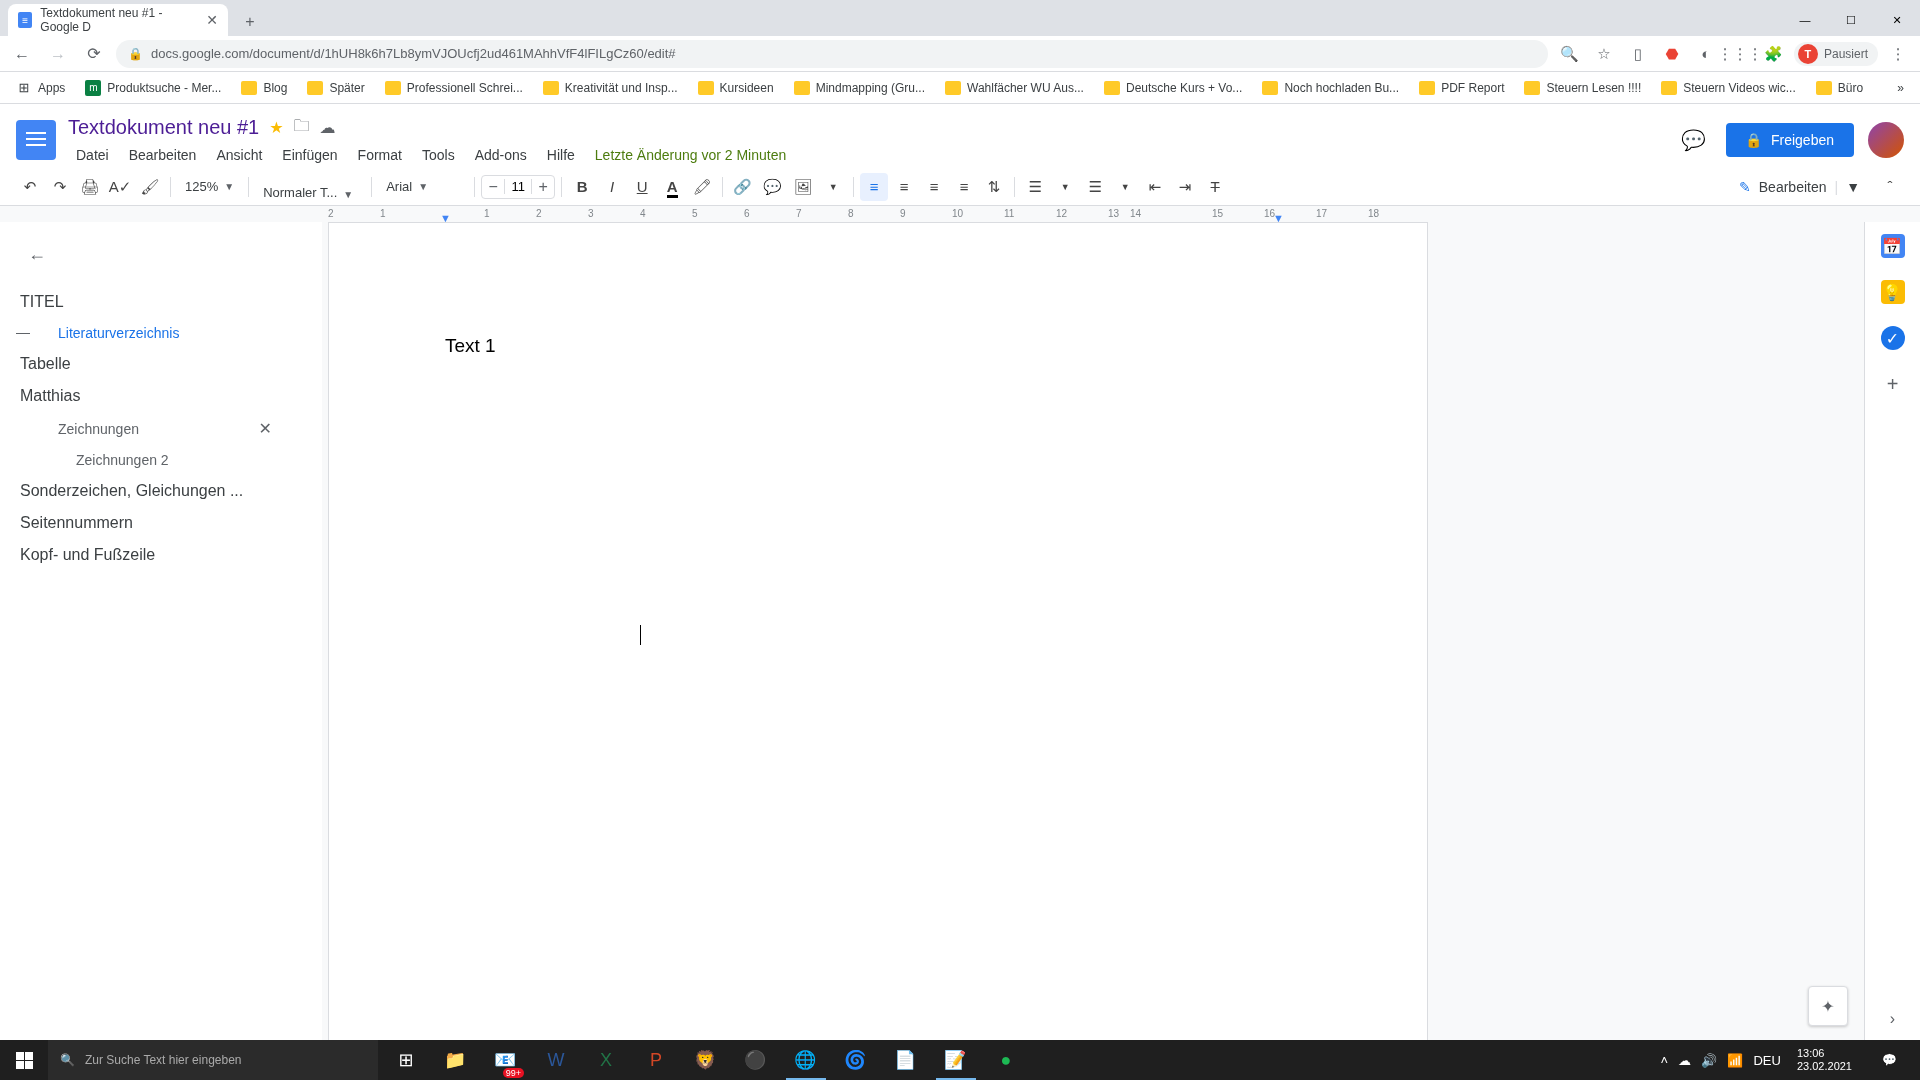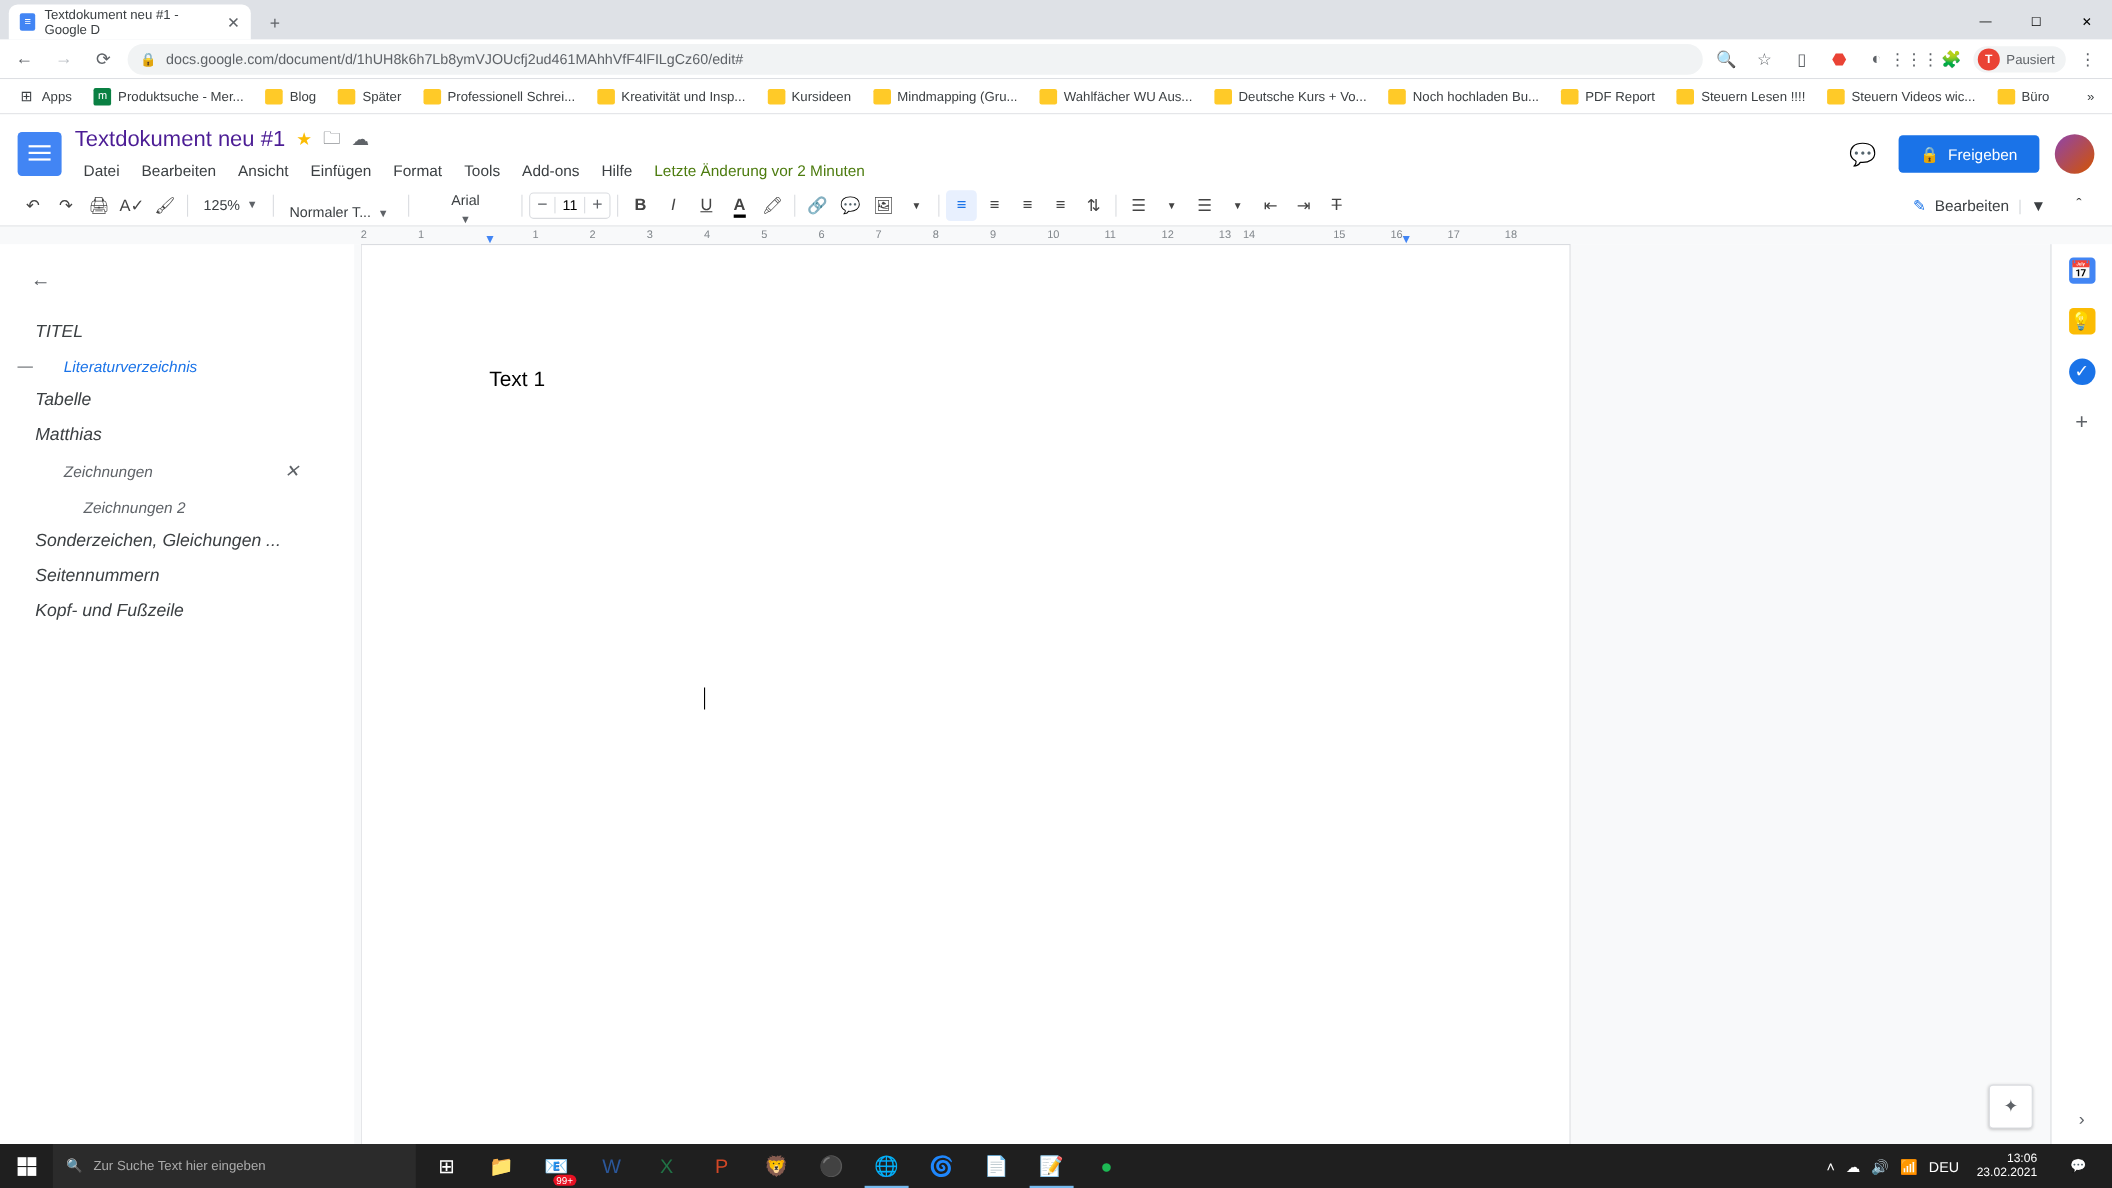--- a/index.html
+++ b/index.html
@@ -65,21 +65,21 @@
 
 
 .ruler-area { display:flex; background:#f8f9fa; }
 .ruler { height: 16px; position: relative; font-size: 10px; color: #80868b; margin-left:328px; width:1100px; }
 .ruler-tick { position:absolute; top:2px; }
 
 
 .main { display: flex; height: calc(100% - 36px - 36px - 32px - 64px - 38px - 16px - 40px); background: #f8f9fa; }
 .outline-panel { width: 322px; background: #fff; padding: 12px 0; }
 .outline-back { width: 28px; height: 28px; margin: 10px 0 14px 28px; color: #5f6368; cursor: pointer; font-size: 18px; }
-.outline-item { padding: 7px 20px 7px 32px; font-size: 15px; color: #3c4043; cursor: pointer; display:flex; align-items:center;font-style:italic; }
+.outline-item { padding: 7px 20px 7px 20px; font-size: 15px; color: #3c4043; cursor: pointer; display:flex; align-items:center; }
 .outline-item.level1 { font-weight: 500; font-size:16px; }
 .outline-item.level2 { padding-left: 58px; font-size: 14px; color:#5f6368; }
 .outline-item.level3 { padding-left: 76px; font-size: 14px; color:#5f6368; }
 .outline-item.active { color: #1a73e8; }
 .outline-item .x { margin-left: auto; color: #5f6368; padding-right: 30px; font-size:16px; }
 .collapse-marker { position:absolute; left:16px; color:#5f6368; font-size:14px;}
 
 .doc-container { flex: 1; display: flex; justify-content: flex-start; overflow: auto; padding: 0 0 0 6px; }
 .page { width: 1100px; min-height: 1400px; background: #fff; border: 1px solid #dadce0; padding: 112px 116px; position: relative; }
 .doc-text { font-size: 19px; color: #000; }
@@ -101,21 +101,21 @@
 .taskbar { position: absolute; bottom: 0; left: 0; right: 0; height: 40px; background: #1f1f1f; display: flex; align-items: center; color: #fff; font-size: 12px; }
 .start-btn { width: 48px; height: 40px; display: flex; align-items: center; justify-content: center; cursor: pointer; }
 .win-logo { display:grid; grid-template-columns:8px 8px; grid-template-rows:8px 8px; gap:1px;}
 .win-logo span{ background:#fff;}
 .search-box { background: #2b2b2b; height: 40px; width: 330px; display: flex; align-items: center; padding: 0 12px; gap: 10px; color: #aaa; cursor:text;}
 .task-icons { display: flex; gap: 2px; margin-left: 4px; }
 .task-icon { width: 48px; height: 40px; display: flex; align-items: center; justify-content: center; cursor: pointer; position:relative; font-size:18px;}
 .task-icon.active::after{content:""; position:absolute; bottom:0; left:4px; right:4px; height:2px; background:#76b9ed;}
 .tray { margin-left: auto; display: flex; align-items: center; gap: 10px; padding: 0 8px; }
 .tray-icon { cursor: pointer; font-size:13px; color:#fff;}
-.clock { text-align: right; line-height: 1.2; font-size: 11px; padding: 0 6px; cursor:pointer; }
+.clock { text-align: left; line-height: 1.2; font-size: 11px; padding: 0 6px; cursor:pointer; }
 .notif { width: 44px; height: 40px; display: flex; align-items: center; justify-content: center; cursor: pointer; }
 
 .task-badge{ position:absolute; bottom:2px; right:6px; background:#e81123; color:#fff; font-size:9px; padding:0 3px; border-radius:6px;}
 </style>
 </head>
 <body>
 
 <div class="browser-top">
   <div class="tab">
     <span class="tab-favicon">≡</span>
@@ -259,21 +259,21 @@
   <div class="tb-select">
       <span>125%</span>
       <span class="chev">▼</span>
     </div>
   <div class="tb-sep"></div>
   <div class="tb-select" style="width:110px;align-items:flex-end;">
       <span>Normaler T...</span>
       <span class="chev">▼</span>
     </div>
   <div class="tb-sep"></div>
-  <div class="tb-select" style="width:90px;flex-direction:column;">
+  <div class="tb-select" style="width:90px;">
       <span>Arial</span>
       <span class="chev">▼</span>
     </div>
   <div class="tb-sep"></div>
   <div class="tb-fontsize">
     <span class="pm">−</span>
     <span class="val">11</span>
     <span class="pm">+</span>
   </div>
   <div class="tb-sep"></div>

